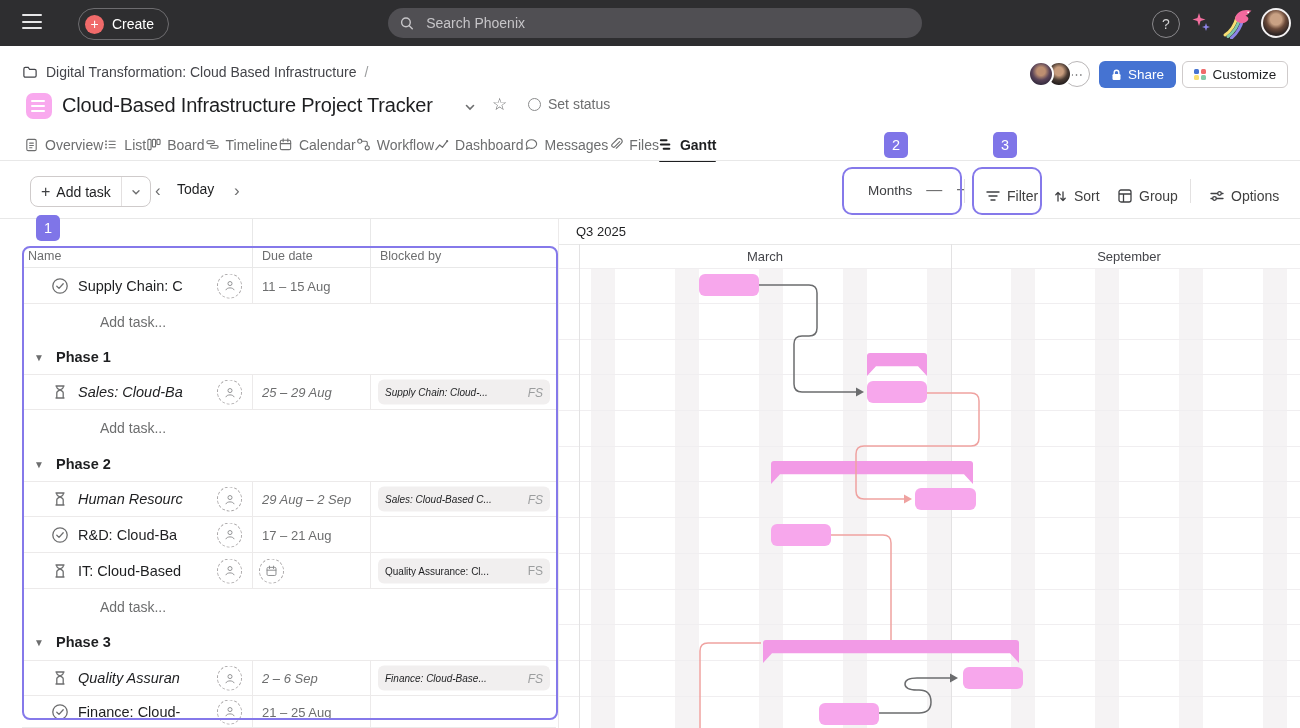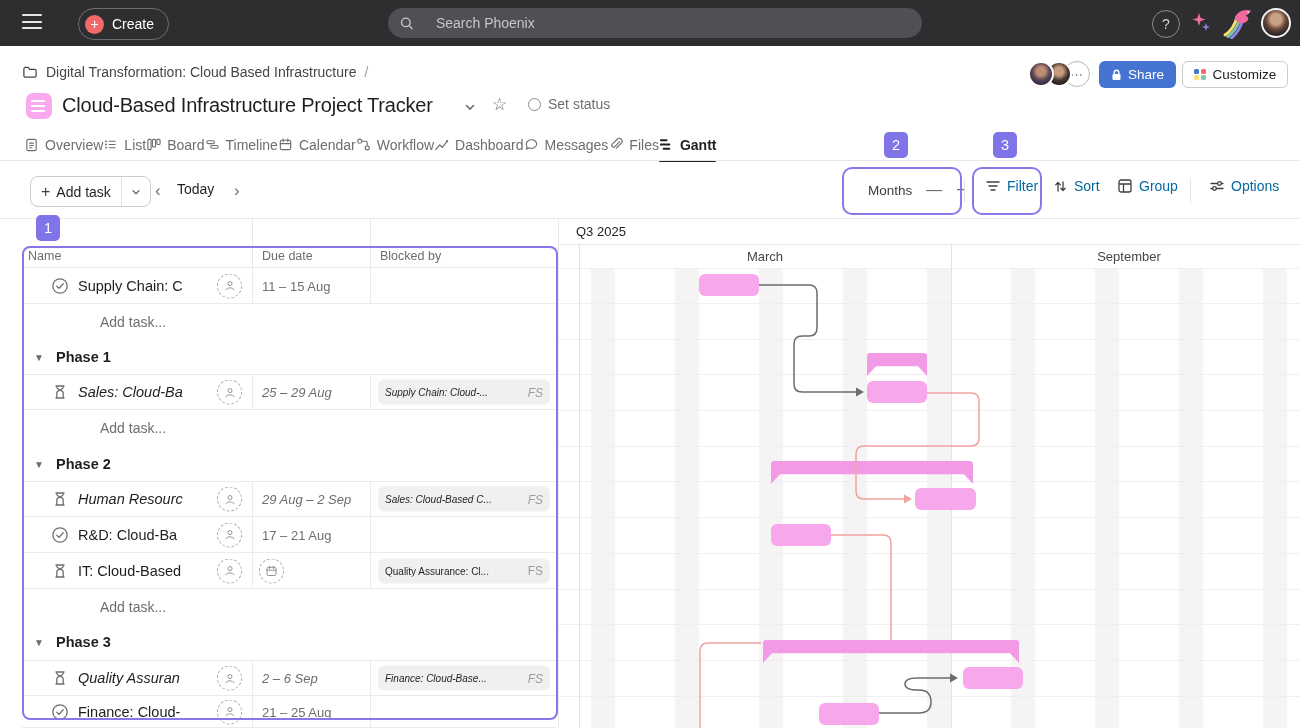--- a/index.html
+++ b/index.html
@@ -5,21 +5,21 @@
   html,body{margin:0;padding:0;background:#fff;}
   body{width:1300px;height:728px;overflow:hidden;font-family:"Liberation Sans",sans-serif;-webkit-font-smoothing:antialiased;}
   .page{position:relative;width:1300px;height:728px;background:#fff;overflow:hidden;}
 
   
   .topbar{position:absolute;left:0;top:0;width:1300px;height:46px;background:#2e2e30;}
   .hamburger{position:absolute;left:22px;top:14px;width:20px;height:16px;cursor:pointer;}
   .hamburger span{display:block;height:2px;background:#e7e7e8;border-radius:1px;margin-bottom:4.5px;}
   .create-btn{position:absolute;left:78px;top:8px;height:30px;border:1px solid #6d6c6f;border-radius:16px;display:flex;align-items:center;padding:0 14px 0 6px;gap:8px;color:#fff;font-size:14px;cursor:pointer;}
   .create-plus{width:19px;height:19px;border-radius:50%;background:#f06a6a;color:#fff;display:flex;align-items:center;justify-content:center;font-size:14px;line-height:1;}
-  .searchbar{position:absolute;left:388px;top:8px;width:534px;height:30px;background:#504f53;border-radius:15px;display:flex;align-items:center;padding:0 12px;gap:20px;box-sizing:border-box;}
+  .searchbar{position:absolute;left:388px;top:8px;width:534px;height:30px;background:#504f53;border-radius:15px;display:flex;align-items:center;padding:0 12px;gap:10px;box-sizing:border-box;}
   .searchbar input{background:transparent;border:none;outline:none;color:#e4e4e5;font-size:14px;width:100%;font-family:"Liberation Sans",sans-serif;}
   .searchbar input::placeholder{color:#c6c5c8;}
   .help-btn{position:absolute;left:1152px;top:10px;width:26px;height:26px;border:1px solid #8a898c;border-radius:50%;color:#d2d2d3;font-size:14px;display:flex;align-items:center;justify-content:center;cursor:pointer;}
   .sparkles{position:absolute;left:1189px;top:11px;width:24px;height:24px;cursor:pointer;}
   .phoenix{position:absolute;left:1221px;top:7px;width:34px;height:32px;}
   .topbar-avatar{position:absolute;left:1261px;top:8px;width:30px;height:30px;border-radius:50%;border:2px solid #f3f1f2;box-sizing:border-box;background:radial-gradient(circle at 50% 36%,#c9a184 26%,#6b4a3a 46%,#2e2524 72%);cursor:pointer;}
 
   
   .crumb-row{position:absolute;left:0;top:58px;width:1300px;height:32px;}
   .crumb{position:absolute;left:22px;top:6px;display:flex;align-items:center;gap:8px;font-size:14px;color:#44454a;}
@@ -47,21 +47,21 @@
   .tab.active::after{content:"";position:absolute;left:0;right:0;bottom:-1px;height:2px;background:#1e1f21;border-radius:1px;}
   .tab svg{flex:none;}
   .rule{position:absolute;left:0;width:1300px;height:1px;background:#e8e8e8;}
 
   
   .addtask-btn{position:absolute;left:30px;top:176px;height:29px;border:1px solid #cfcbcb;border-radius:8px;display:flex;align-items:stretch;background:#fff;cursor:pointer;}
   .addtask-main{display:flex;align-items:center;gap:6px;padding:0 10px;font-size:14px;color:#1e1f21;}
   .addtask-chev{display:flex;align-items:center;padding:0 8px;border-left:1px solid #e3e0e0;color:#6d6e6f;}
   .nav-chev{position:absolute;top:180px;font-size:17px;color:#6d6e6f;cursor:pointer;line-height:22px;}
   .today-btn{position:absolute;left:177px;top:181px;font-size:14px;color:#1e1f21;cursor:pointer;}
-  .tool-item{position:absolute;top:178px;display:flex;align-items:center;gap:7px;font-size:14px;color:#0369a1;cursor:pointer;white-space:nowrap;}
+  .tool-item{position:absolute;top:188px;display:flex;align-items:center;gap:7px;font-size:14px;color:#404040;cursor:pointer;white-space:nowrap;}
   .tool-sep{position:absolute;top:179px;width:1px;height:24px;background:#e3e1e1;}
   .zoom-ctl{position:absolute;left:842px;top:167px;width:118px;height:46px;display:flex;align-items:center;gap:14px;padding-left:26px;box-sizing:border-box;font-size:13.5px;color:#3f4043;}
   .zoom-btn{font-size:16px;color:#6d6e6f;cursor:pointer;}
 
   
   .panel{position:absolute;left:0;top:219px;width:560px;height:509px;background:#fff;}
   .vstub{position:absolute;top:0;width:1px;height:26px;background:#e8e8e8;}
   .thead{position:absolute;left:22px;top:26px;width:534px;height:23px;font-size:12.5px;color:#6d6e6f;}
   .thead .c1{position:absolute;left:6px;top:4px;}
   .thead .c2{position:absolute;left:240px;top:4px;}

